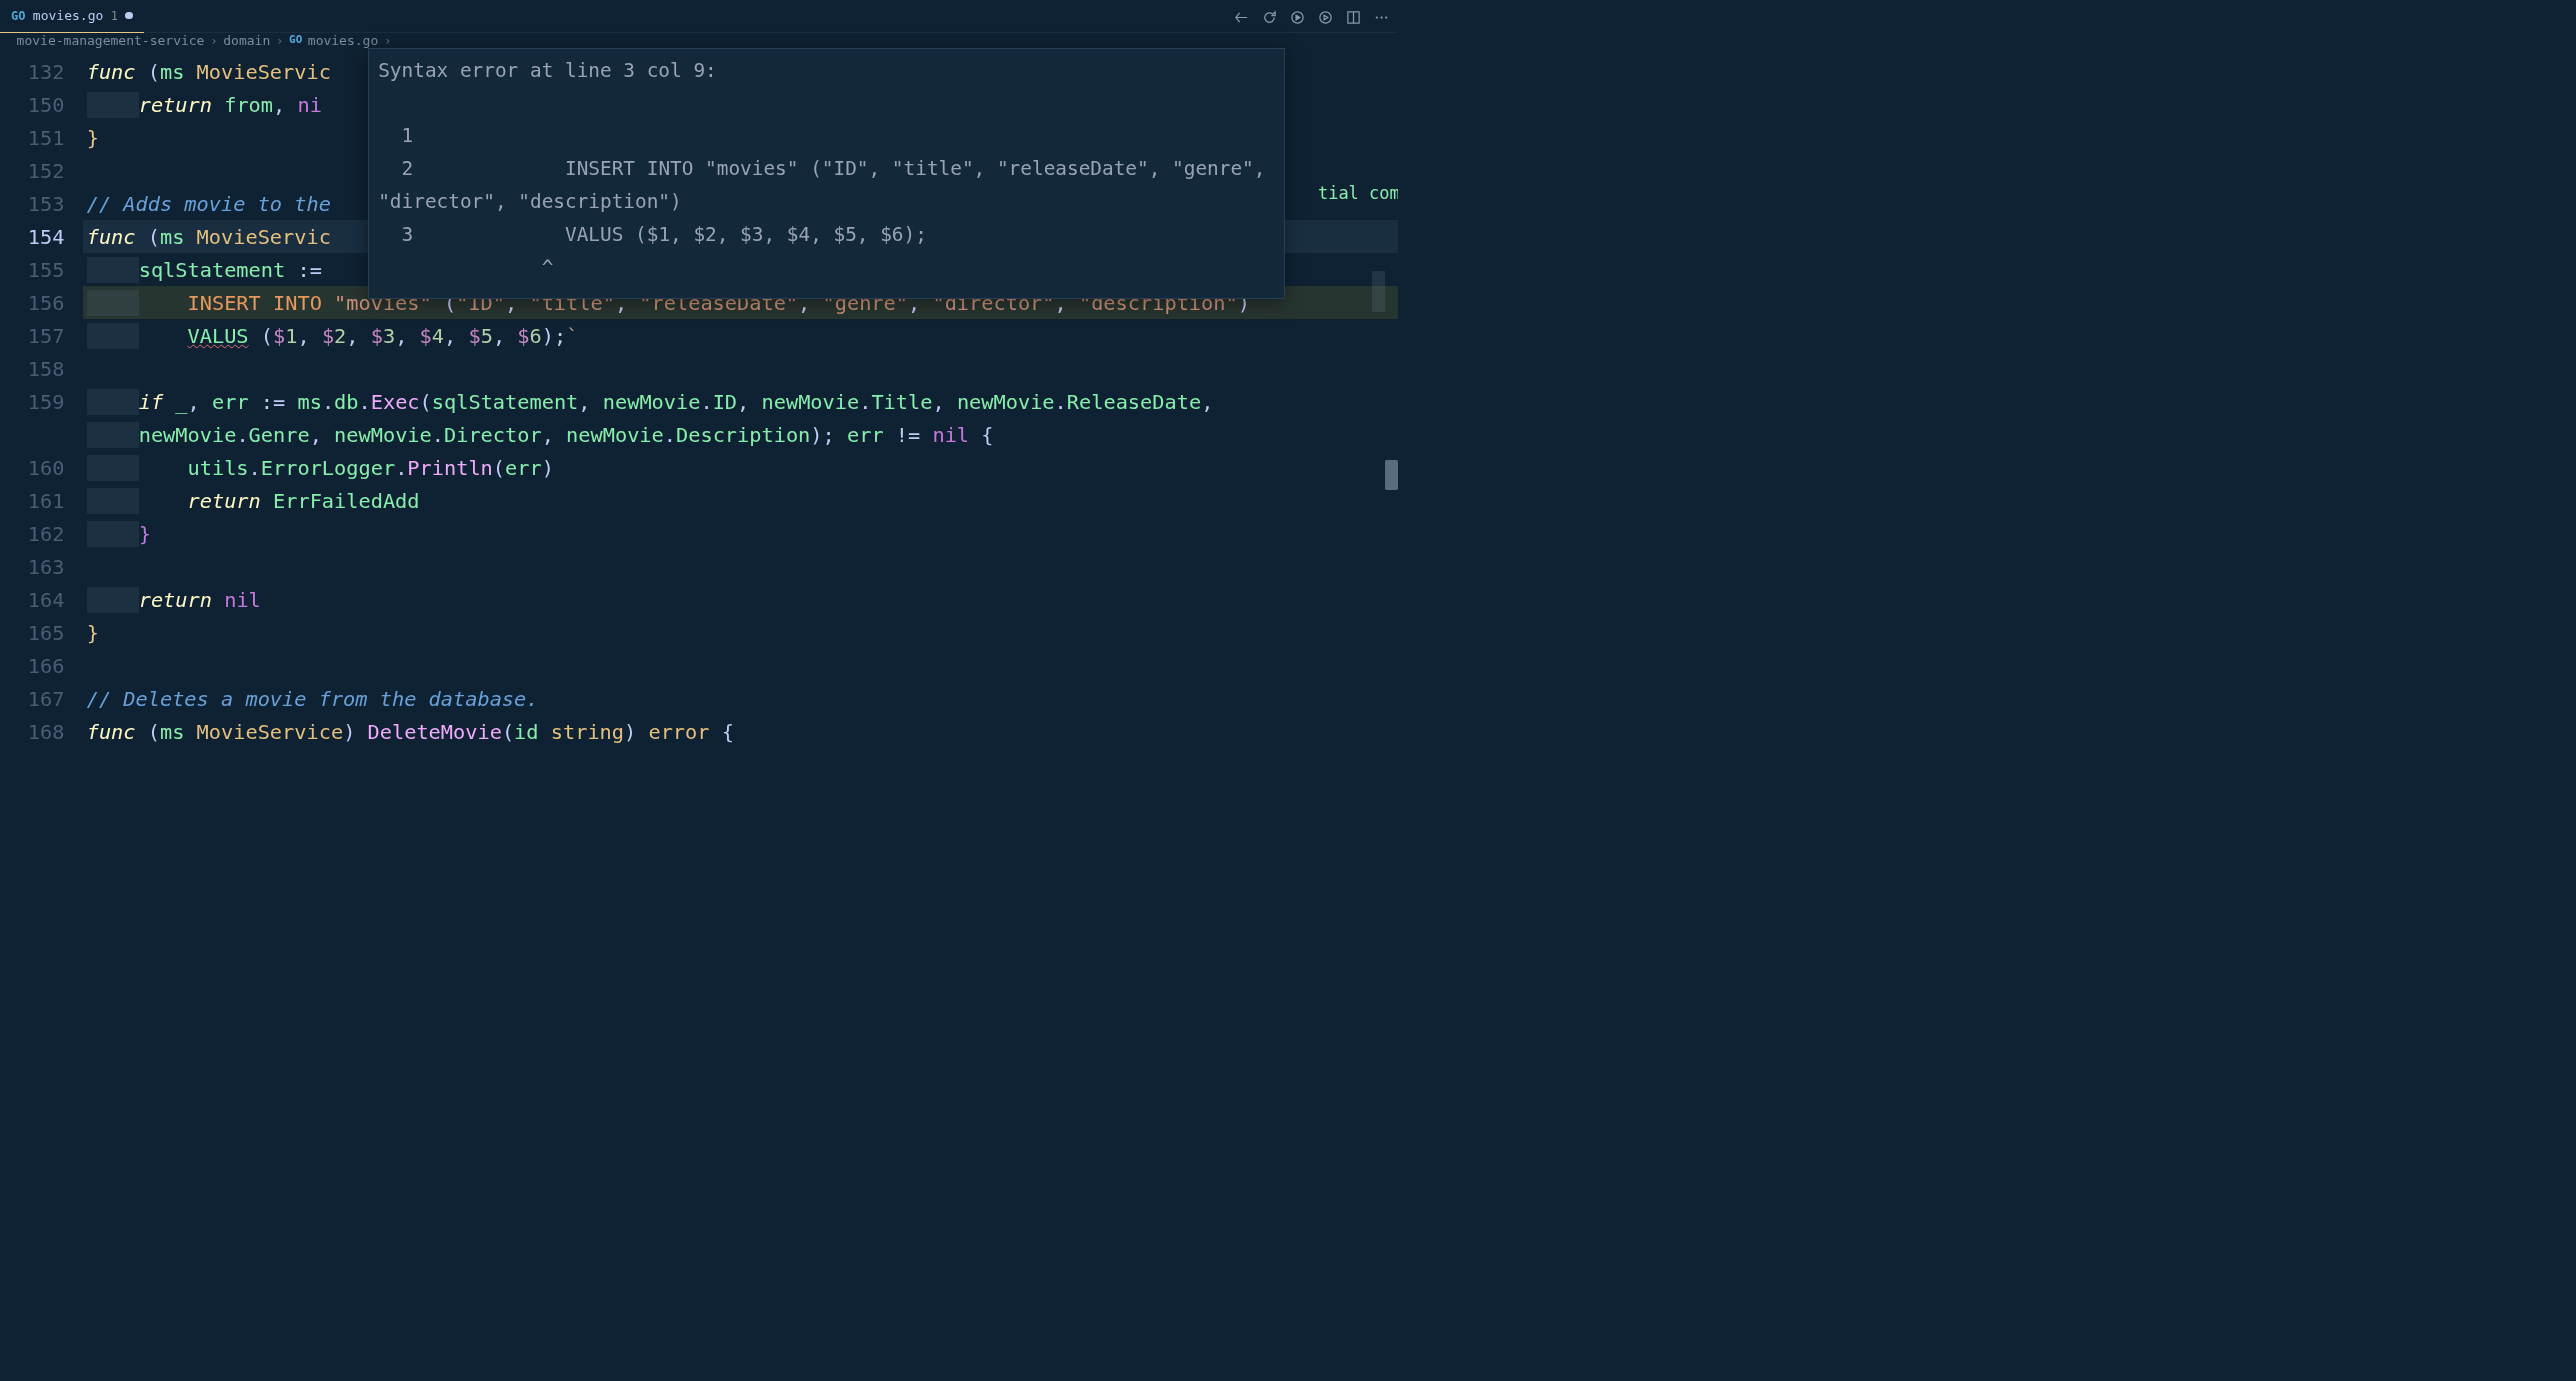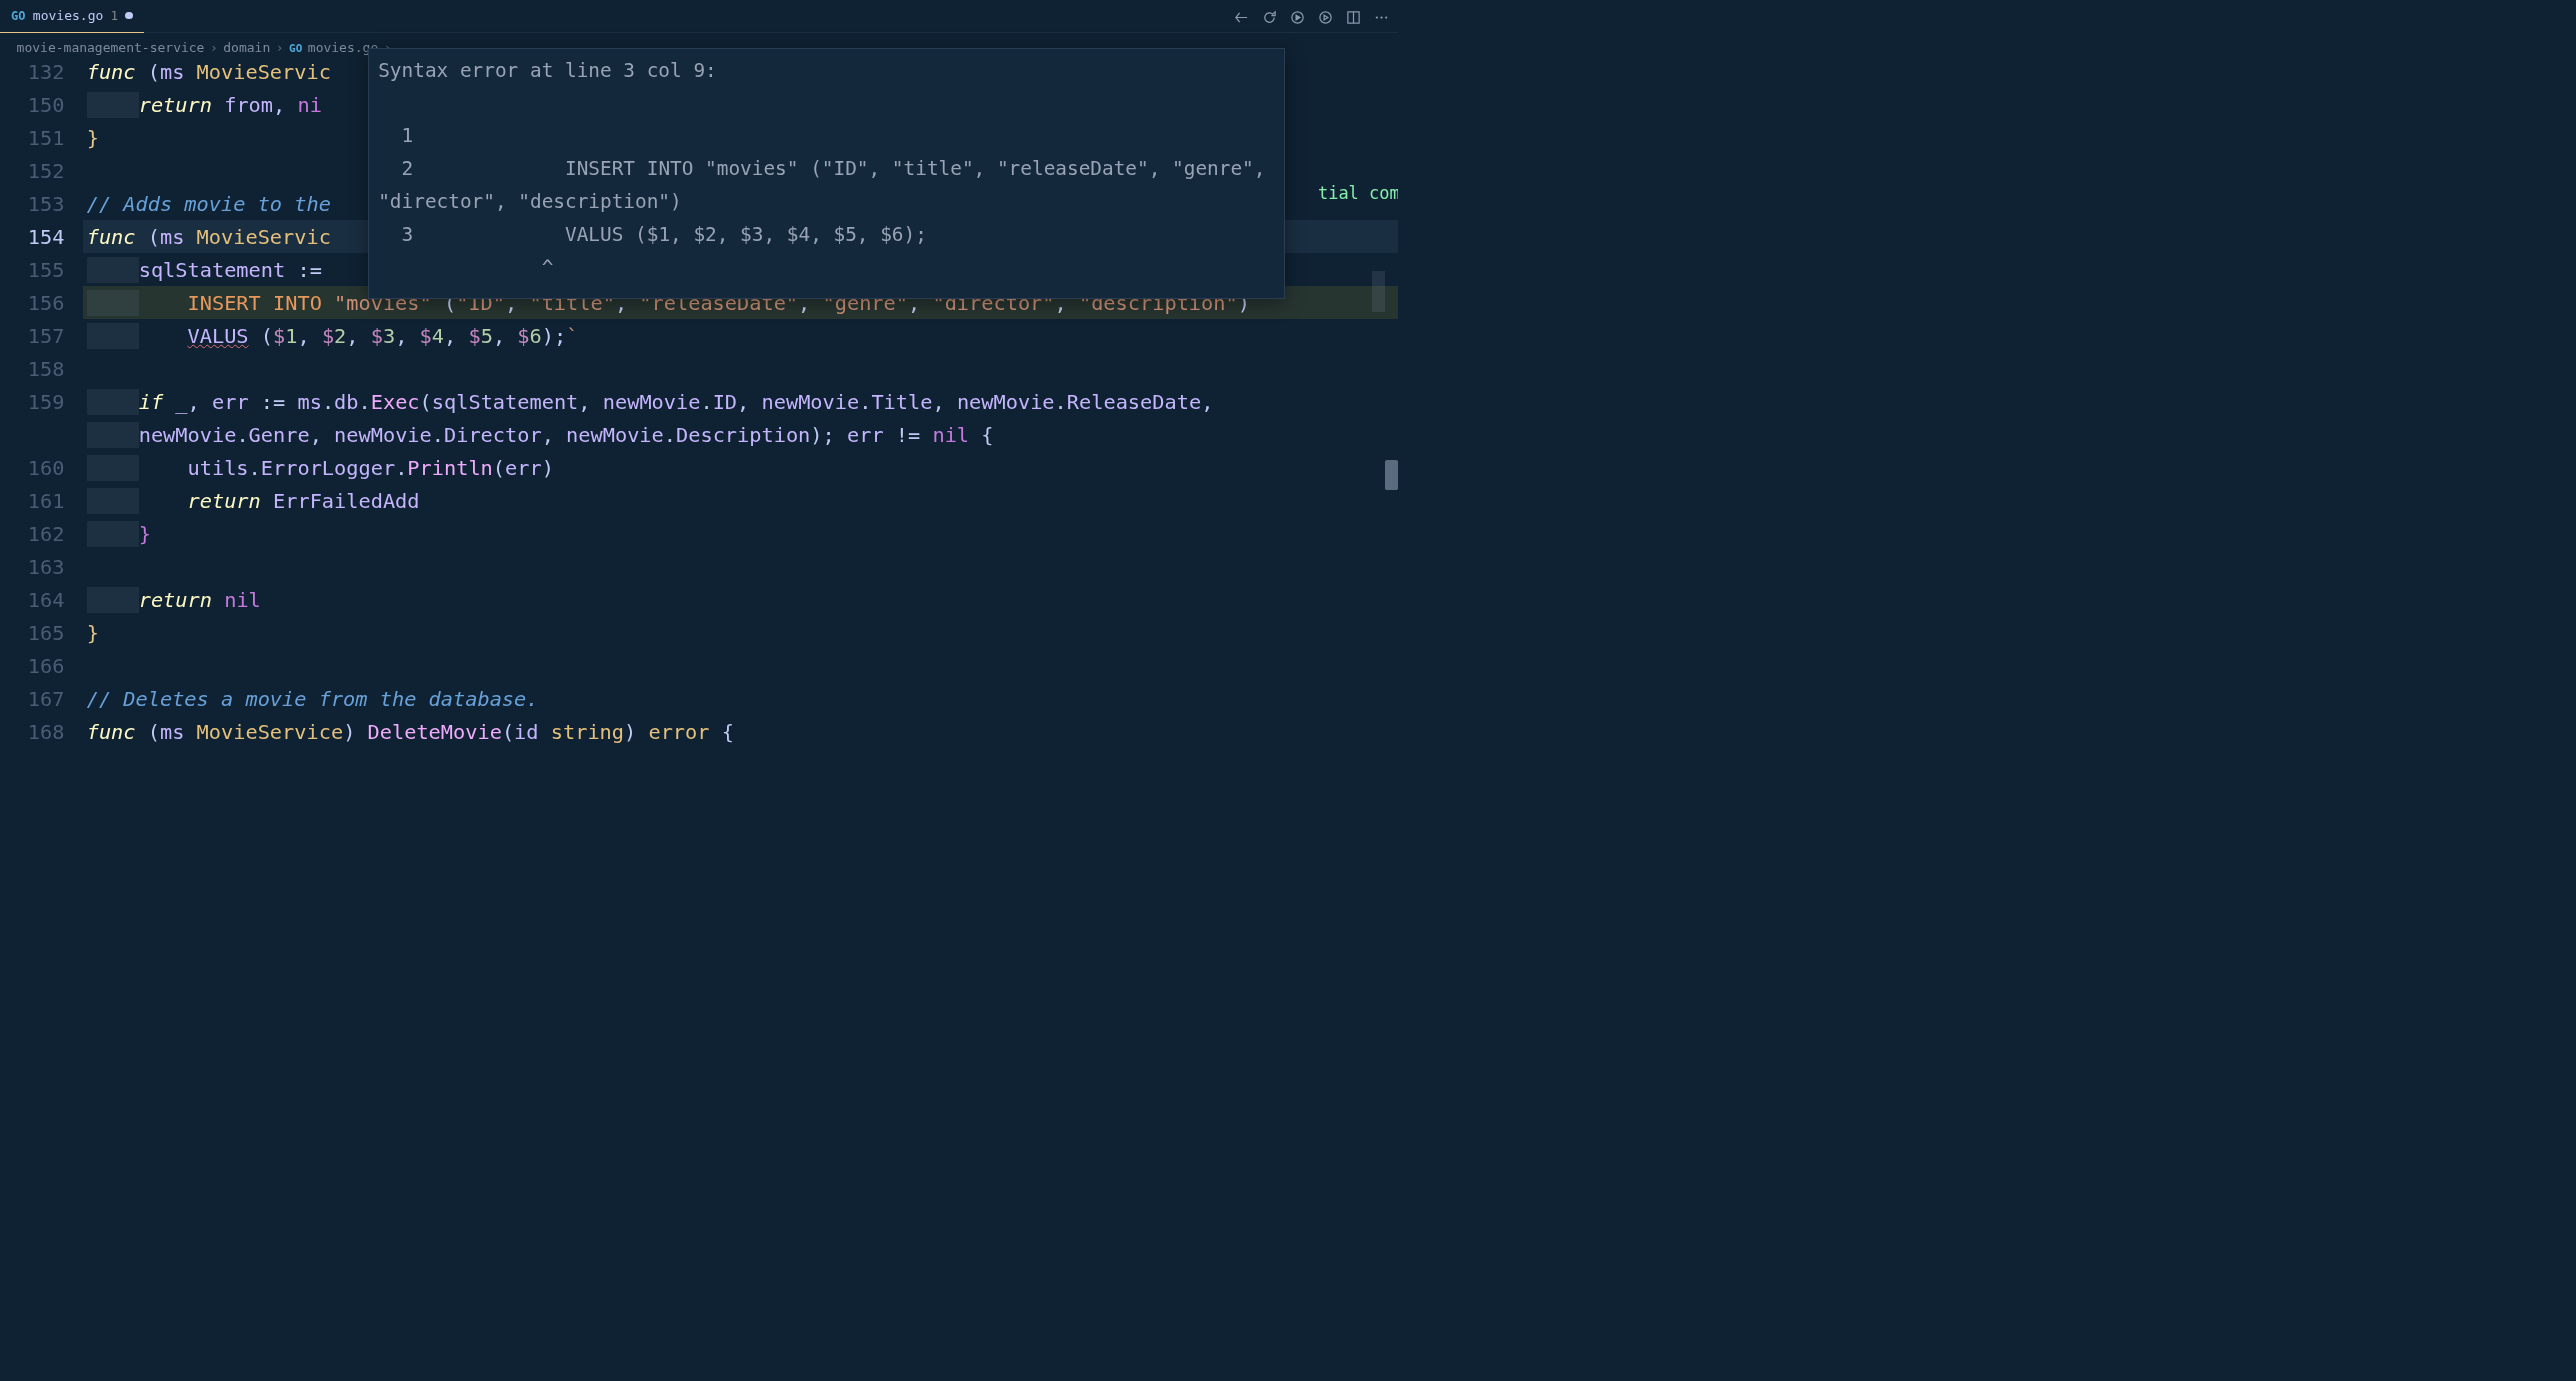--- a/index.html
+++ b/index.html
@@ -40,21 +40,21 @@
   top: 5.5px;
   display: flex;
   gap: 13px;
   align-items: center;
   color: #8a9bb0;
 }
 .title-actions svg { width: 15px; height: 15px; }
 .breadcrumb {
   height: 22px;
   display: flex;
-  align-items: flex-end;
+  align-items: flex-start;
   padding-left: 16.6px;
   font-size: 13px;
   color: #7c8a9e;
   gap: 5.5px;
 }
 .breadcrumb .go-icon { color: #4fa7d6; font-weight: bold; font-size: 11px; }
 .breadcrumb .chev { color: #5a6b80; }
 .editor {
   position: relative;
   display: flex;
@@ -82,21 +82,21 @@
 .hl-156 { background: rgba(110, 110, 40, 0.25); }
 .hl-154 { background: rgba(50, 70, 95, 0.35); }
 .err-underline { text-decoration: underline wavy #e06c75 0.9px; text-decoration-skip-ink: none; }
 
 
 .kw { color: #fef9c3; font-style: italic; }
 .ty { color: #e5c07b; }
 .fn { color: #f0abfc; }
 .str { color: #ce9178; }
 .cmt { color: #68a0d8; font-style: italic; }
-.id { color: #c4b5fd; }
+.id { color: #86efac; }
 .op { color: #c0caf5; }
 .insert-kw { color: #e8985c; }
 .pl { color: #c586c0; }
 .param-num { color: #b5cea8; }
 .brace-y { color: #e7c787; }
 .brace-p { color: #c678dd; }
 .const-nil { color: #c678dd; }
 
 .hover-tooltip {
   position: absolute;

